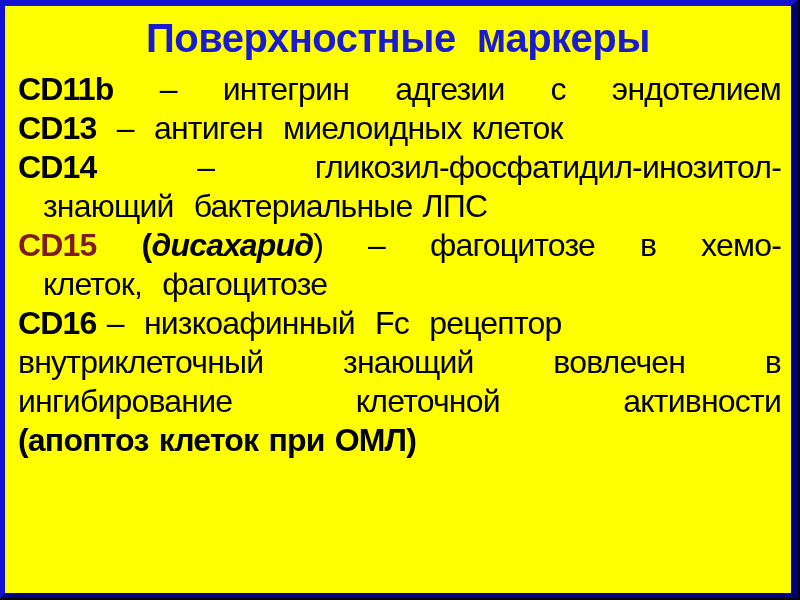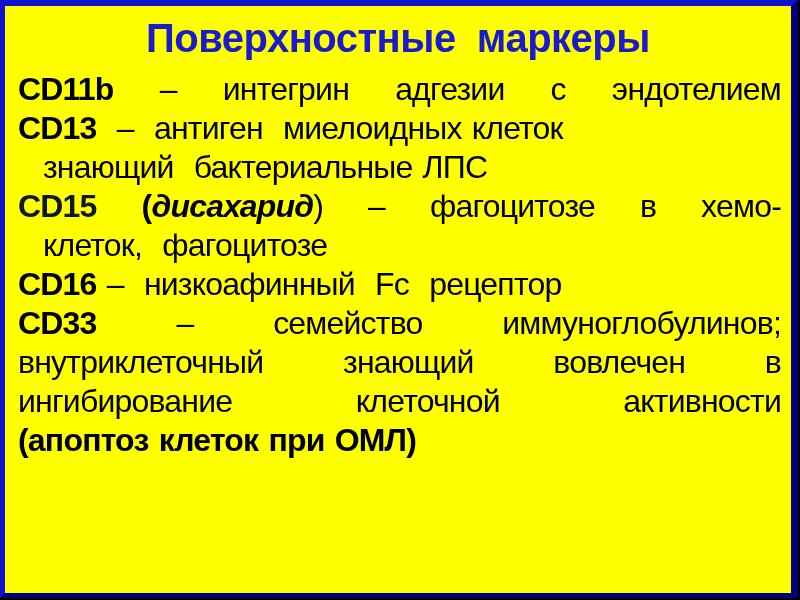--- a/index.html
+++ b/index.html
@@ -44,48 +44,48 @@
     letter-spacing: -0.8px;
     word-spacing: 2px;
   }
   .line.keep { white-space: pre-wrap; }
   .line.j {
     text-align: justify;
     text-align-last: justify;
   }
   .line.indent { padding-left: 25px; }
   .b  { font-weight: bold; margin-top: 32px; }
-  .bl { font-weight: bold; color: #0f172a; }
+  .bl { font-weight: bold; color: #7f1d1d; }
   .bi { font-weight: bold; font-style: italic; }
 </style>
 </head>
 <body>
 
 <div class="page">
   <div class="slide">
 
     <div class="title">Поверхностные  маркеры</div>
 
     <div class="body">
 
       <div class="line j"><span class="b">CD11b</span><span> – интегрин адгезии с эндотелием</span></div>
 
       <div class="line keep"><span class="b">CD13</span><span>  –  антиген  миелоидных клеток</span></div>
 
+      <div class="line j"><span class="b">CD14</span><span> – гликозил-фосфатидил-инозитол-</span></div>
 
 
       <div class="line keep indent"><span>знающий  бактериальные ЛПС</span></div>
 
       <div class="line j"><span class="bl">CD15</span><span class="b"> (</span><span class="bi">дисахарид</span><span>) – фагоцитозе в хемо-</span></div>
 
       <div class="line keep indent"><span>клеток,  фагоцитозе</span></div>
 
       <div class="line keep"><span class="b">CD16</span><span> –  низкоафинный  Fc  рецептор</span></div>
 
-      <div class="line j"><span class="b">CD33</span><span> – семейство иммуноглобулинов;</span></div>
 
       <div class="line j"><span>внутриклеточный знающий вовлечен в</span></div>
 
       <div class="line j"><span>ингибирование клеточной активности</span></div>
 
       <div class="line keep"><span class="b">(апоптоз клеток при ОМЛ)</span></div>
 
     </div>
   </div>
 </div>

